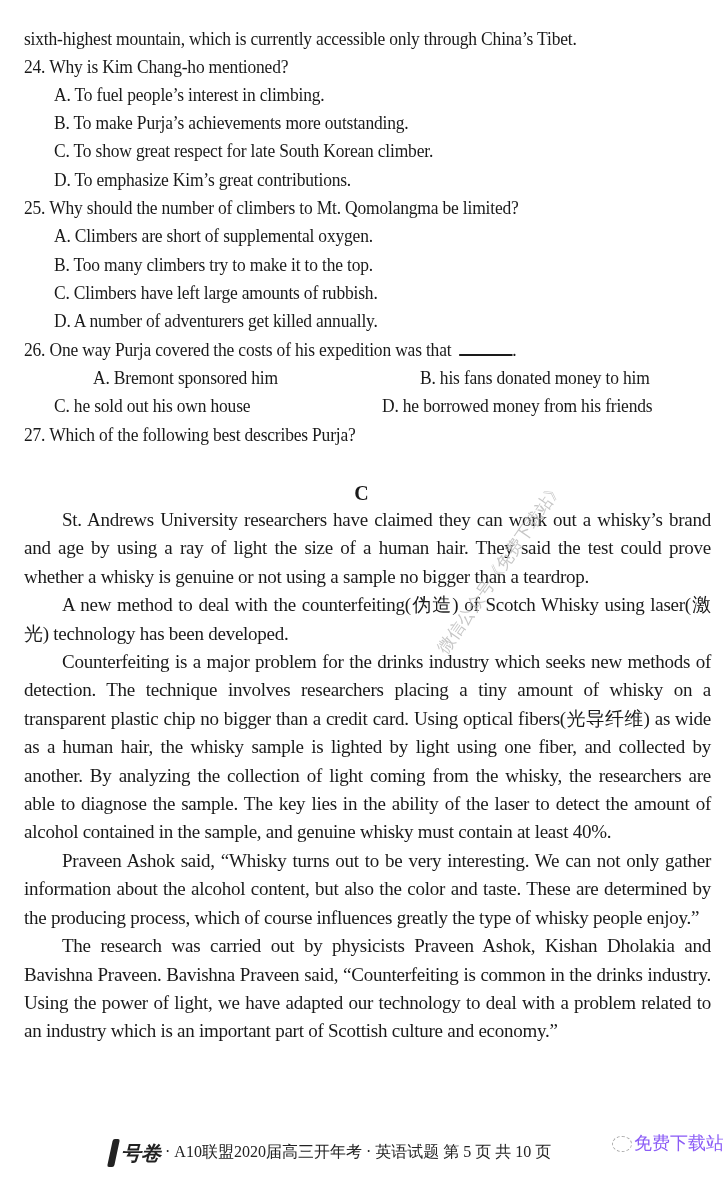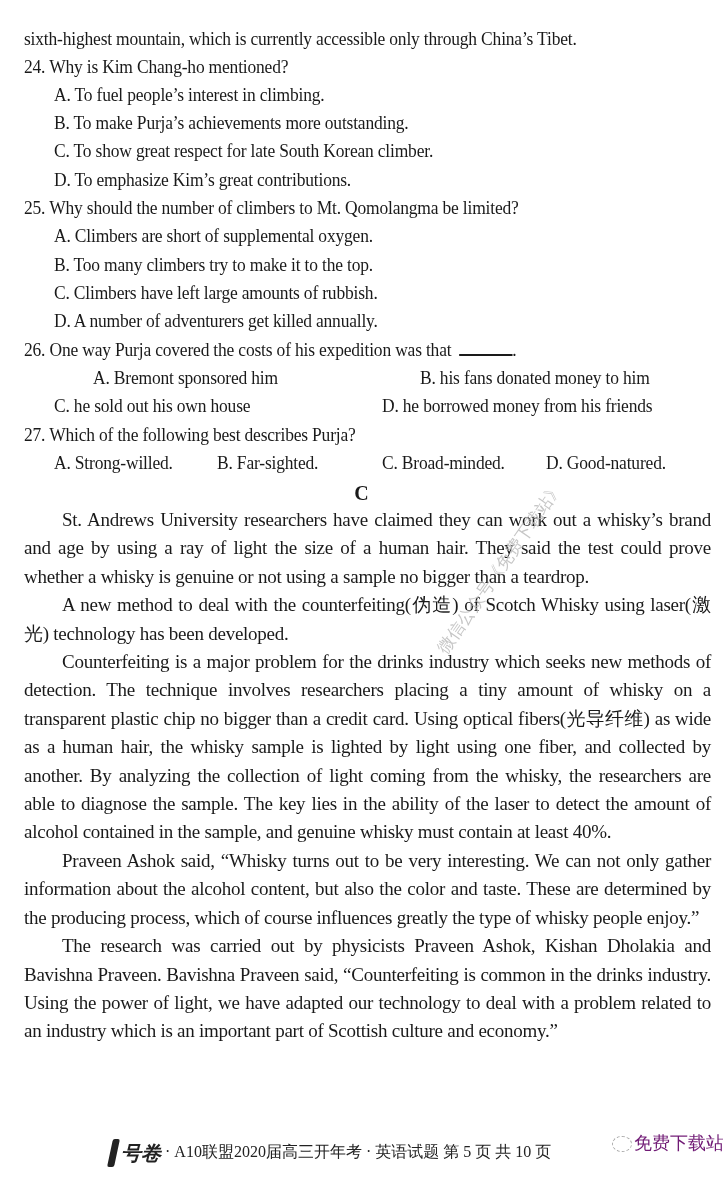--- a/index.html
+++ b/index.html
@@ -23,21 +23,21 @@
   .section-letter { position: absolute; left: 0; width: 723px; text-align: center; top: 474px;
                     font-weight: bold; font-size: 20px; line-height: 28px; }
   .watermark { position: absolute; left: 432px; top: 640px; transform: rotate(-55deg);
                transform-origin: left top; font-size: 17px; color: #b8b8b8; white-space: nowrap;
                font-family: "DejaVu Sans", sans-serif; opacity: 0.8; }
   .footer { position: absolute; left: 110px; top: 1130px; height: 36px; width: 520px;
             font-size: 16px; line-height: 33px; white-space: nowrap; color: #222; }
   .footer .logo-bar { display: inline-block; width: 7px; height: 28px; background: #222;
                       transform: skewX(-12deg); vertical-align: middle; margin-right: 4px; border-radius: 2px; }
   .footer .logo-text { font-size: 20px; font-style: italic; font-weight: bold; vertical-align: middle; margin-right: 4px;}
-  .footer-mark { position: absolute; left: 612px; top: 1126px; font-size: 18px; color: #701a75;
+  .footer-mark { position: absolute; left: 612px; top: 1126px; font-size: 18px; color: #8b5cf6;
                  font-family: "DejaVu Sans", sans-serif; white-space: nowrap; }
   .footer-mark .wx { display:inline-block; width: 18px; height: 14px; border: 1px dashed #aaa; border-radius: 50%; margin-right: 2px; vertical-align: middle; }
 </style>
 </head>
 <body>
 
 <div class="page">
 
   <div class="line cond" style="top:20px;">sixth-highest mountain, which is currently accessible only through China’s Tibet.</div>
 
@@ -59,26 +59,20 @@
   <div class="line" style="top:359px; left:0; width:723px;margin-left:39px;">
     <span class="col cond" style="left:54px; transform-origin:left center;">A. Bremont sponsored him</span>
     <span class="col cond" style="left:381px; transform-origin:left center;">B. his fans donated money to him</span>
   </div>
   <div class="line" style="top:387px; left:0; width:723px;padding-left:14px;">
     <span class="col cond" style="left:54px; transform-origin:left center;">C. he sold out his own house</span>
     <span class="col cond" style="left:382px; transform-origin:left center;">D. he borrowed money from his friends</span>
   </div>
 
   <div class="line cond" style="top:416px;">27. Which of the following best describes Purja?</div>
-  <div class="line" style="top:444px; left:0; width:723px;">
-    <span class="col cond" style="left:54px; transform-origin:left center;">A. Strong-willed.</span>
-    <span class="col cond" style="left:217px; transform-origin:left center;">B. Far-sighted.</span>
-    <span class="col cond" style="left:382px; transform-origin:left center;">C. Broad-minded.</span>
-    <span class="col cond" style="left:546px; transform-origin:left center;">D. Good-natured.</span>
-  </div>
 
   <div class="section-letter">C</div>
 
   <div class="para" style="top:501px;">
     <p>St. Andrews University researchers have claimed they can work out a whisky’s brand and age by using a ray of light the size of a human hair. They said the test could prove whether a whisky is genuine or not using a sample no bigger than a teardrop.</p>
     <p>A new method to deal with the counterfeiting(伪造) of Scotch Whisky using laser(激光) technology has been developed.</p>
     <p>Counterfeiting is a major problem for the drinks industry which seeks new methods of detection. The technique involves researchers placing a tiny amount of whisky on a transparent plastic chip no bigger than a credit card. Using optical fibers(光导纤维) as wide as a human hair, the whisky sample is lighted by light using one fiber, and collected by another. By analyzing the collection of light coming from the whisky, the researchers are able to diagnose the sample. The key lies in the ability of the laser to detect the amount of alcohol contained in the sample, and genuine whisky must contain at least 40%.</p>
     <p>Praveen Ashok said, “Whisky turns out to be very interesting. We can not only gather information about the alcohol content, but also the color and taste. These are determined by the producing process, which of course influences greatly the type of whisky people enjoy.”</p>
     <p>The research was carried out by physicists Praveen Ashok, Kishan Dholakia and Bavishna Praveen. Bavishna Praveen said, “Counterfeiting is common in the drinks industry. Using the power of light, we have adapted our technology to deal with a problem related to an industry which is an important part of Scottish culture and economy.”</p>
   </div>

